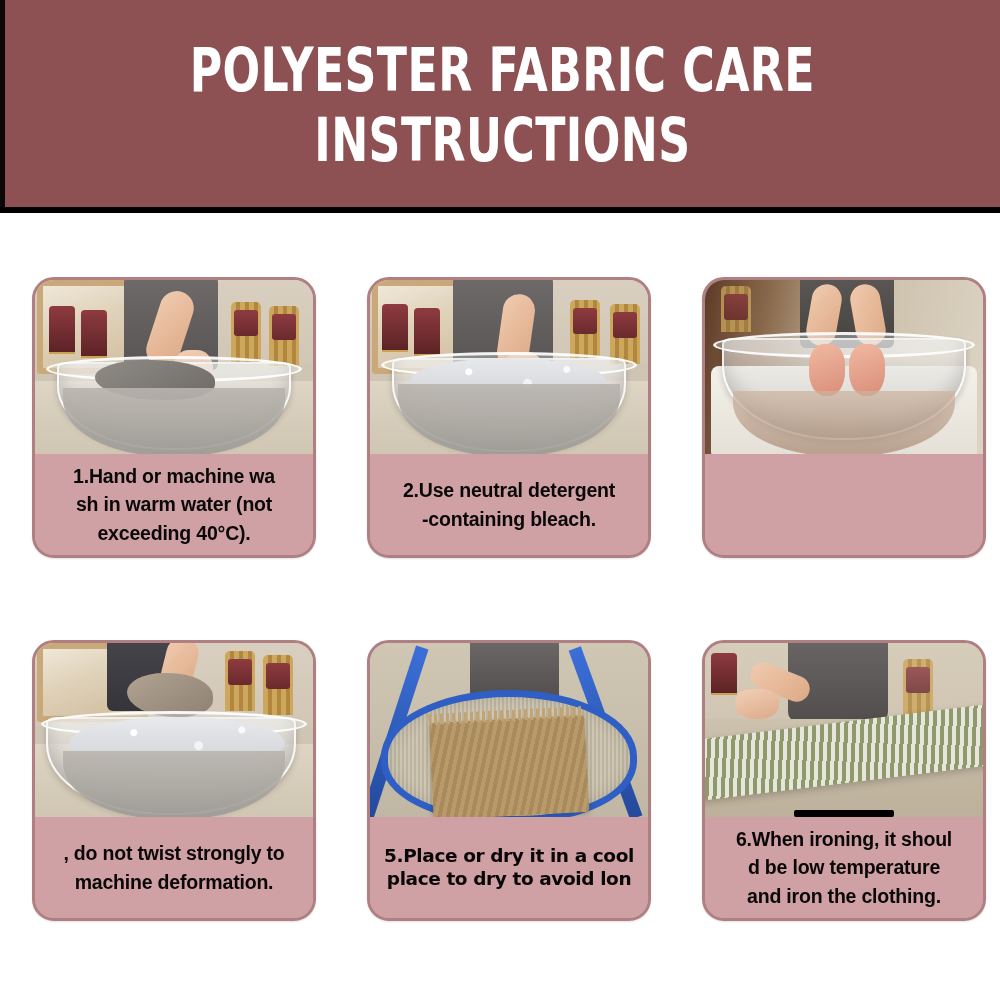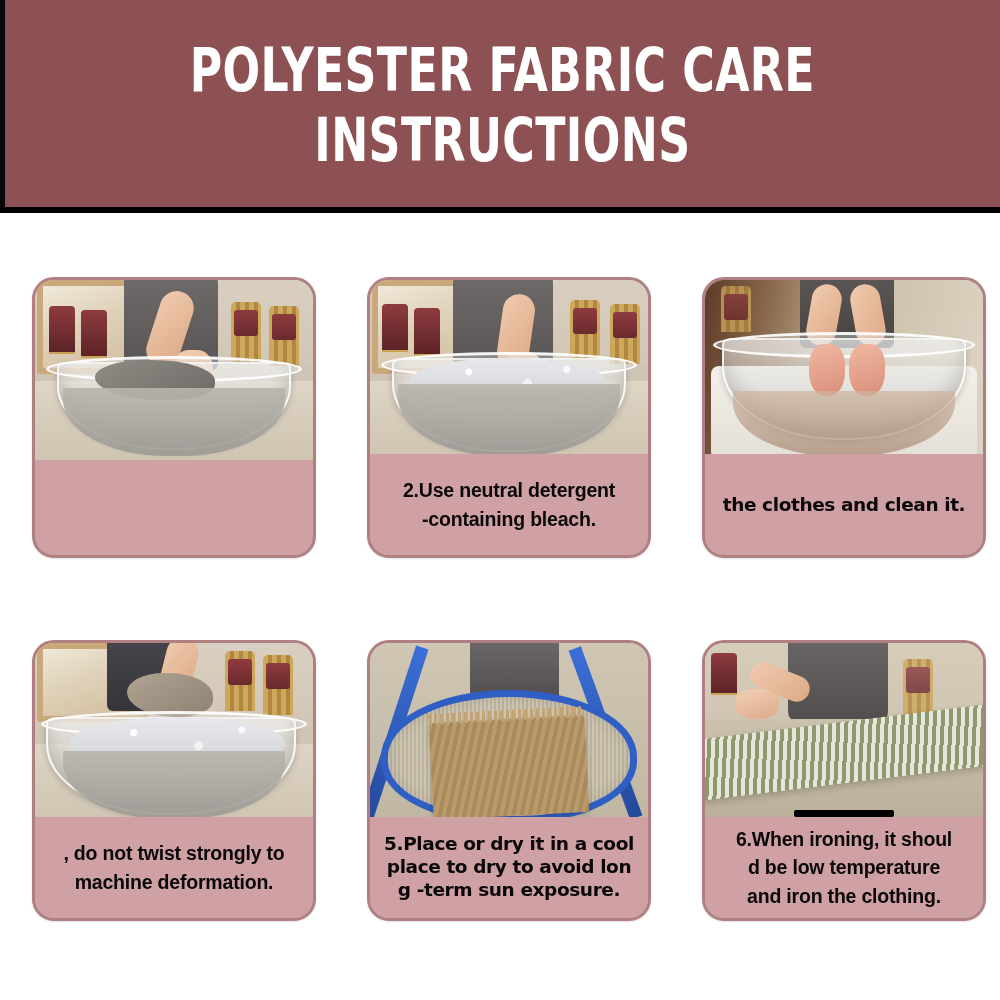--- a/index.html
+++ b/index.html
@@ -276,20 +276,25 @@
           <div class="torso"></div>
           <div class="arm" style="left:118px; top:10px; width:34px; height:78px; transform:rotate(18deg);"></div>
           <div class="hand" style="left:138px; top:70px; width:40px; height:44px;"></div>
           <div class="table-top"></div>
           <div class="bowl" style="top:82px; height:88px;"></div>
           <div class="bowl-rim" style="top:76px;"></div>
           <div class="cloth-grey" style="left:60px; top:80px; width:120px; height:40px;"></div>
           <div class="water" style="height:38%;"></div>
         </div>
       </div>
+      <div class="caption">
+        <span class="cline">1.Hand or machine wa</span>
+        <span class="cline">sh in warm water (not</span>
+        <span class="cline"> exceeding 40°C).</span>
+      </div>
     </div>
 
     <div class="card">
       <div class="photo">
         <div class="scene">
           <div class="bg-room"></div>
           <div class="mirror"></div>
           <div class="chair" style="left:12px; top:24px;"></div>
           <div class="chair" style="left:44px; top:28px;"></div>
           <div class="gold-chair" style="left:200px; top:20px;"></div>
@@ -320,21 +325,20 @@
           <div class="arm" style="left:148px; top:4px; width:30px; height:62px; transform:rotate(-10deg);"></div>
           <div class="towel"></div>
           <div class="bowl" style="top:58px; height:102px; left:6%; width:88%;"></div>
           <div class="bowl-rim" style="top:52px; left:3%; width:94%;"></div>
           <div class="hand" style="left:104px; top:64px; width:36px; height:52px; background:linear-gradient(160deg,#f0b9a2,#d98d78);"></div>
           <div class="hand" style="left:144px; top:64px; width:36px; height:52px; background:linear-gradient(160deg,#f0b9a2,#d98d78);"></div>
           <div class="water" style="height:36%; background:linear-gradient(rgba(205,180,160,.8),rgba(170,140,120,.85));"></div>
         </div>
       </div>
       <div class="caption">
-        <span class="cline">the clothes and clean it.</span>
       </div>
     </div>
 
     <div class="card">
       <div class="photo">
         <div class="scene">
           <div class="bg-room"></div>
           <div class="mirror" style="width:40%; height:44%;"></div>
           <div class="gold-chair" style="left:190px; top:8px;"></div>
           <div class="gold-chair" style="left:228px; top:12px;"></div>
@@ -362,21 +366,20 @@
           <div class="torso" style="left:36%; top:-4%; width:32%; height:38%; background:linear-gradient(#6d6a69,#4f4c4b); border-radius:4px;"></div>
           <div class="strap" style="left:18px; top:0; transform:rotate(18deg);"></div>
           <div class="strap" style="right:36px; top:0; transform:rotate(-20deg);"></div>
           <div class="rack"></div>
           <div class="fringe-cloth"></div>
         </div>
       </div>
       <div class="caption">
         <span class="cline">5.Place or dry it in a cool</span>
         <span class="cline"> place to dry to avoid lon</span>
-        <span class="cline">g -term sun exposure.</span>
       </div>
     </div>
 
     <div class="card">
       <div class="photo">
         <div class="scene">
           <div class="bg-room" style="background:linear-gradient(#d6ccba,#c8bda9);"></div>
           <div class="gold-chair" style="left:198px; top:16px; opacity:.8;"></div>
           <div class="chair" style="left:6px; top:10px; height:40px;"></div>
           <div class="torso" style="left:30%; top:-16%; width:36%; height:60%; background:linear-gradient(#6f6c6b,#514e4d); border-radius:10px;"></div>

